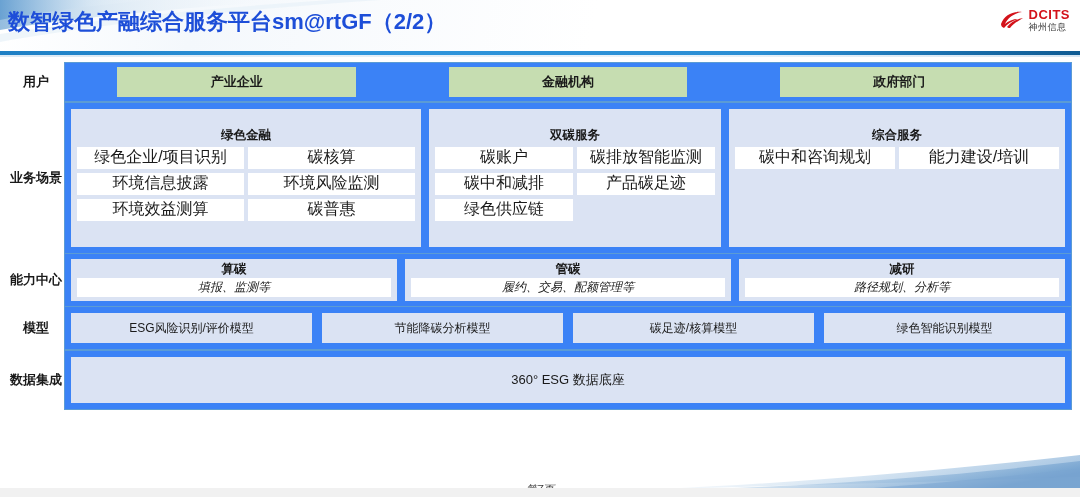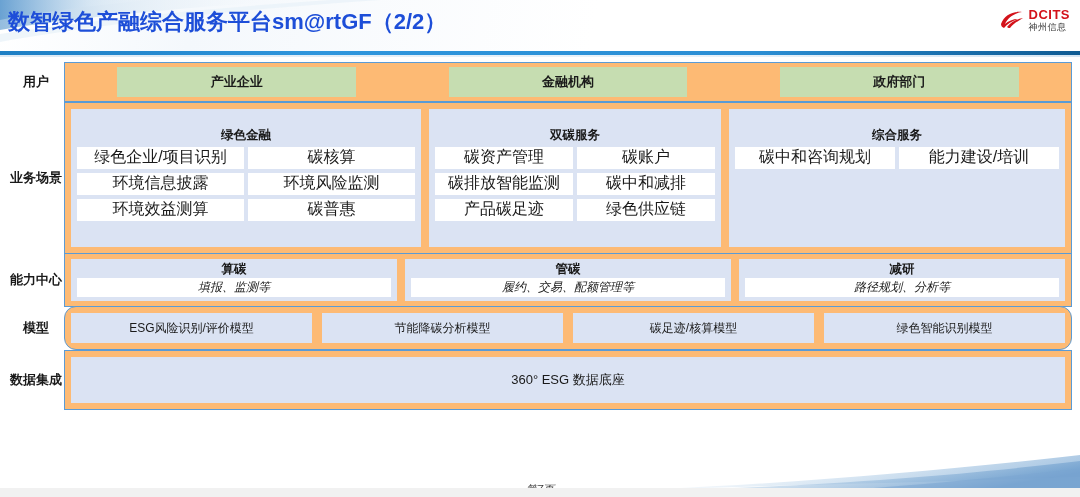--- a/index.html
+++ b/index.html
@@ -41,21 +41,21 @@
   .diagram{
     position:absolute;left:8px;top:62px;width:1064px;height:404px;
     display:flex;flex-direction:column;
   }
   .row{display:flex;align-items:stretch;}
   .row-label{
     width:56px;min-width:56px;display:flex;align-items:center;justify-content:center;
     text-align:center;font-size:13px;font-weight:bold;color:#1a1a1a;line-height:1.25;
   }
   .row-body{
-    flex:1;border:1px solid #5b9bd5;background:#fdba74;
+    flex:1;border:1px solid #5b9bd5;background:#3b82f6;
     display:flex;align-items:stretch;box-sizing:border-box;
   }
   
   .r-user{height:40px;}
   .r-user .row-body{padding:4px 6px;gap:0;}
   .user-cell{flex:1;display:flex;align-items:center;justify-content:center;}
   .user-box{
     width:72%;height:100%;background:#c6ddb1;
     display:flex;align-items:center;justify-content:center;
     font-size:13px;font-weight:bold;color:#1a1a1a;
@@ -89,21 +89,21 @@
     display:flex;flex-direction:column;
   }
   .cap-title{text-align:center;font-size:12.5px;font-weight:bold;color:#1a1a1a;line-height:1.15;}
   .cap-sub{
     margin-top:2px;background:#ffffff;height:19px;
     display:flex;align-items:center;justify-content:center;
     font-size:12px;font-style:italic;color:#1a1a1a;
   }
   
   .r-model{height:44px;}
-  .r-model .row-body{padding:6px;gap:10px;border-radius:12px;}
+  .r-model .row-body{padding:6px;gap:10px;}
   .model-box{
     flex:1;background:#dbe3f3;
     display:flex;align-items:center;justify-content:center;
     font-size:12px;color:#1a1a1a;
   }
   
   .r-data{height:60px;}
   .r-data .row-body{padding:6px;}
   .data-box{
     flex:1;background:#dbe3f3;
@@ -186,21 +186,20 @@
           <div class="cell">环境信息披露</div>
           <div class="cell">环境风险监测</div>
           <div class="cell">环境效益测算</div>
           <div class="cell">碳普惠</div>
         </div>
       </div>
 
       <div class="panel p-dual">
         <div class="panel-title">双碳服务</div>
         <div class="cellgrid two">
-          <div class="cell">碳资产管理</div>
           <div class="cell">碳账户</div>
           <div class="cell">碳排放智能监测</div>
           <div class="cell">碳中和减排</div>
           <div class="cell">产品碳足迹</div>
           <div class="cell">绿色供应链</div>
         </div>
       </div>
 
       <div class="panel p-comp">
         <div class="panel-title">综合服务</div>

